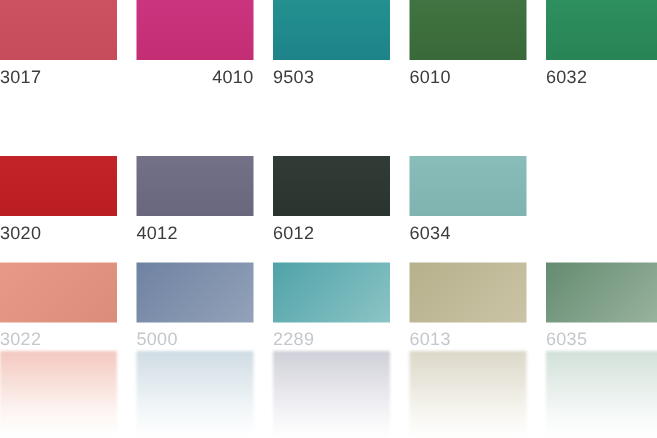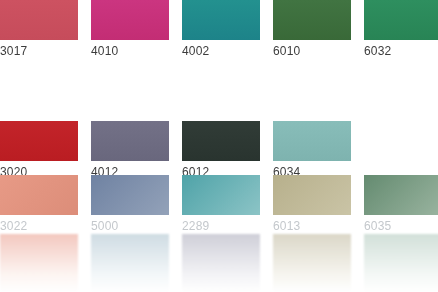--- a/index.html
+++ b/index.html
@@ -52,21 +52,21 @@
     line-height: 14px;
     color: #3c3c3c;
     letter-spacing: 0.2px;
     margin-top: 4px;
     white-space: nowrap;
   }
 
   
   .row-1 { top: 0px; }
   .row-2 { top: 58px; }
-  .row-3 { top: 121px; }
+  .row-3 { top: 104px; }
   .row-4 { top: 175px; border-radius: 6px; }
   .row-5 { top: 234px; }
 
   
   .row-faded .swatch-label {
     color: #c4c8cc;
   }
 
   
   .row-5 .swatch-chip {
@@ -81,25 +81,25 @@
 
 <div id="chart">
 
   <div class="swatch-row row-1">
     <div class="swatch-cell">
       <span class="swatch-chip" style="background: linear-gradient(rgb(205, 82, 97) 0%, rgb(198, 76, 91) 100%);"></span>
       <span class="swatch-label" style="color: rgb(60, 60, 60);">3017</span>
     </div>
     <div class="swatch-cell">
       <span class="swatch-chip" style="background: linear-gradient(rgb(203, 53, 128) 0%, rgb(195, 45, 116) 100%);"></span>
-      <span class="swatch-label" style="color: rgb(60, 60, 60);">4010</span>
+      <span class="swatch-label" style="color: rgb(60, 60, 60); text-align: right;">4010</span>
     </div>
     <div class="swatch-cell">
       <span class="swatch-chip" style="background: linear-gradient(rgb(35, 145, 143) 0%, rgb(29, 131, 137) 100%);"></span>
-      <span class="swatch-label" style="color: rgb(60, 60, 60);">4002</span>
+      <span class="swatch-label" style="color: rgb(60, 60, 60);">9503</span>
     </div>
     <div class="swatch-cell">
       <span class="swatch-chip" style="background: linear-gradient(rgb(65, 116, 66) 0%, rgb(57, 105, 56) 100%);"></span>
       <span class="swatch-label" style="color: rgb(60, 60, 60);">6010</span>
     </div>
     <div class="swatch-cell">
       <span class="swatch-chip" style="background: linear-gradient(rgb(46, 143, 95) 0%, rgb(40, 132, 85) 100%);"></span>
       <span class="swatch-label" style="color: rgb(60, 60, 60);">6032</span>
     </div>
   </div>

